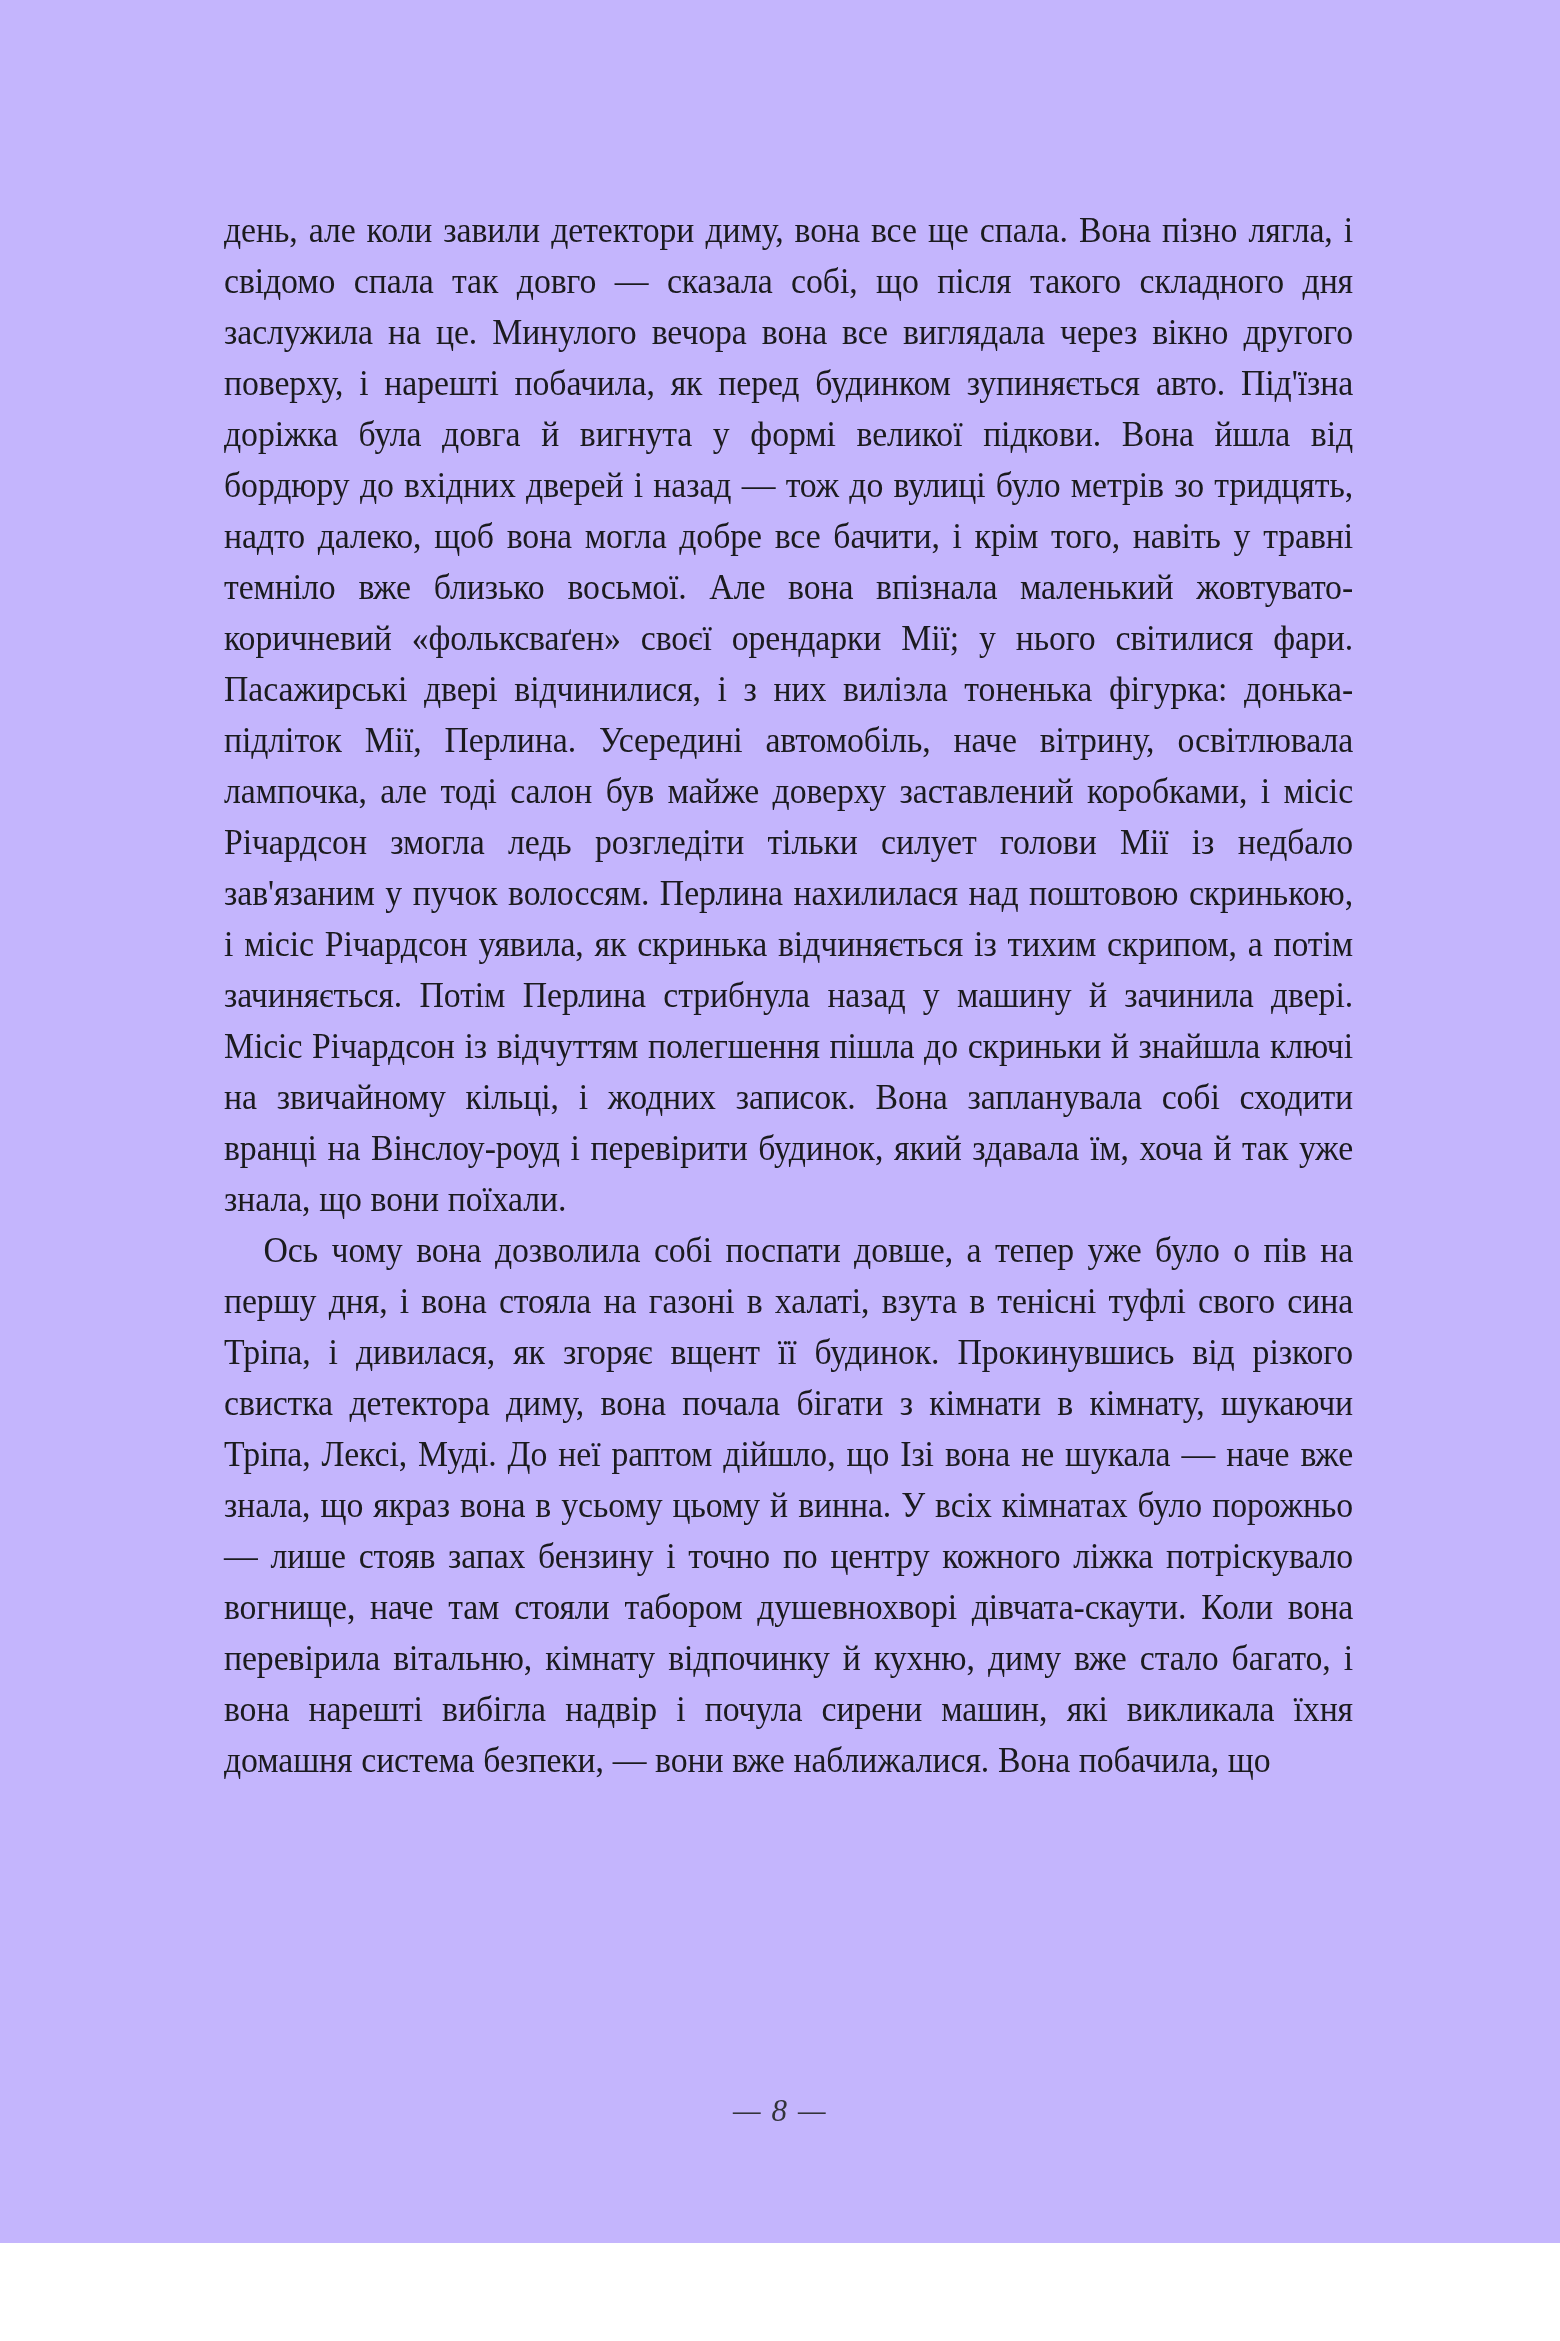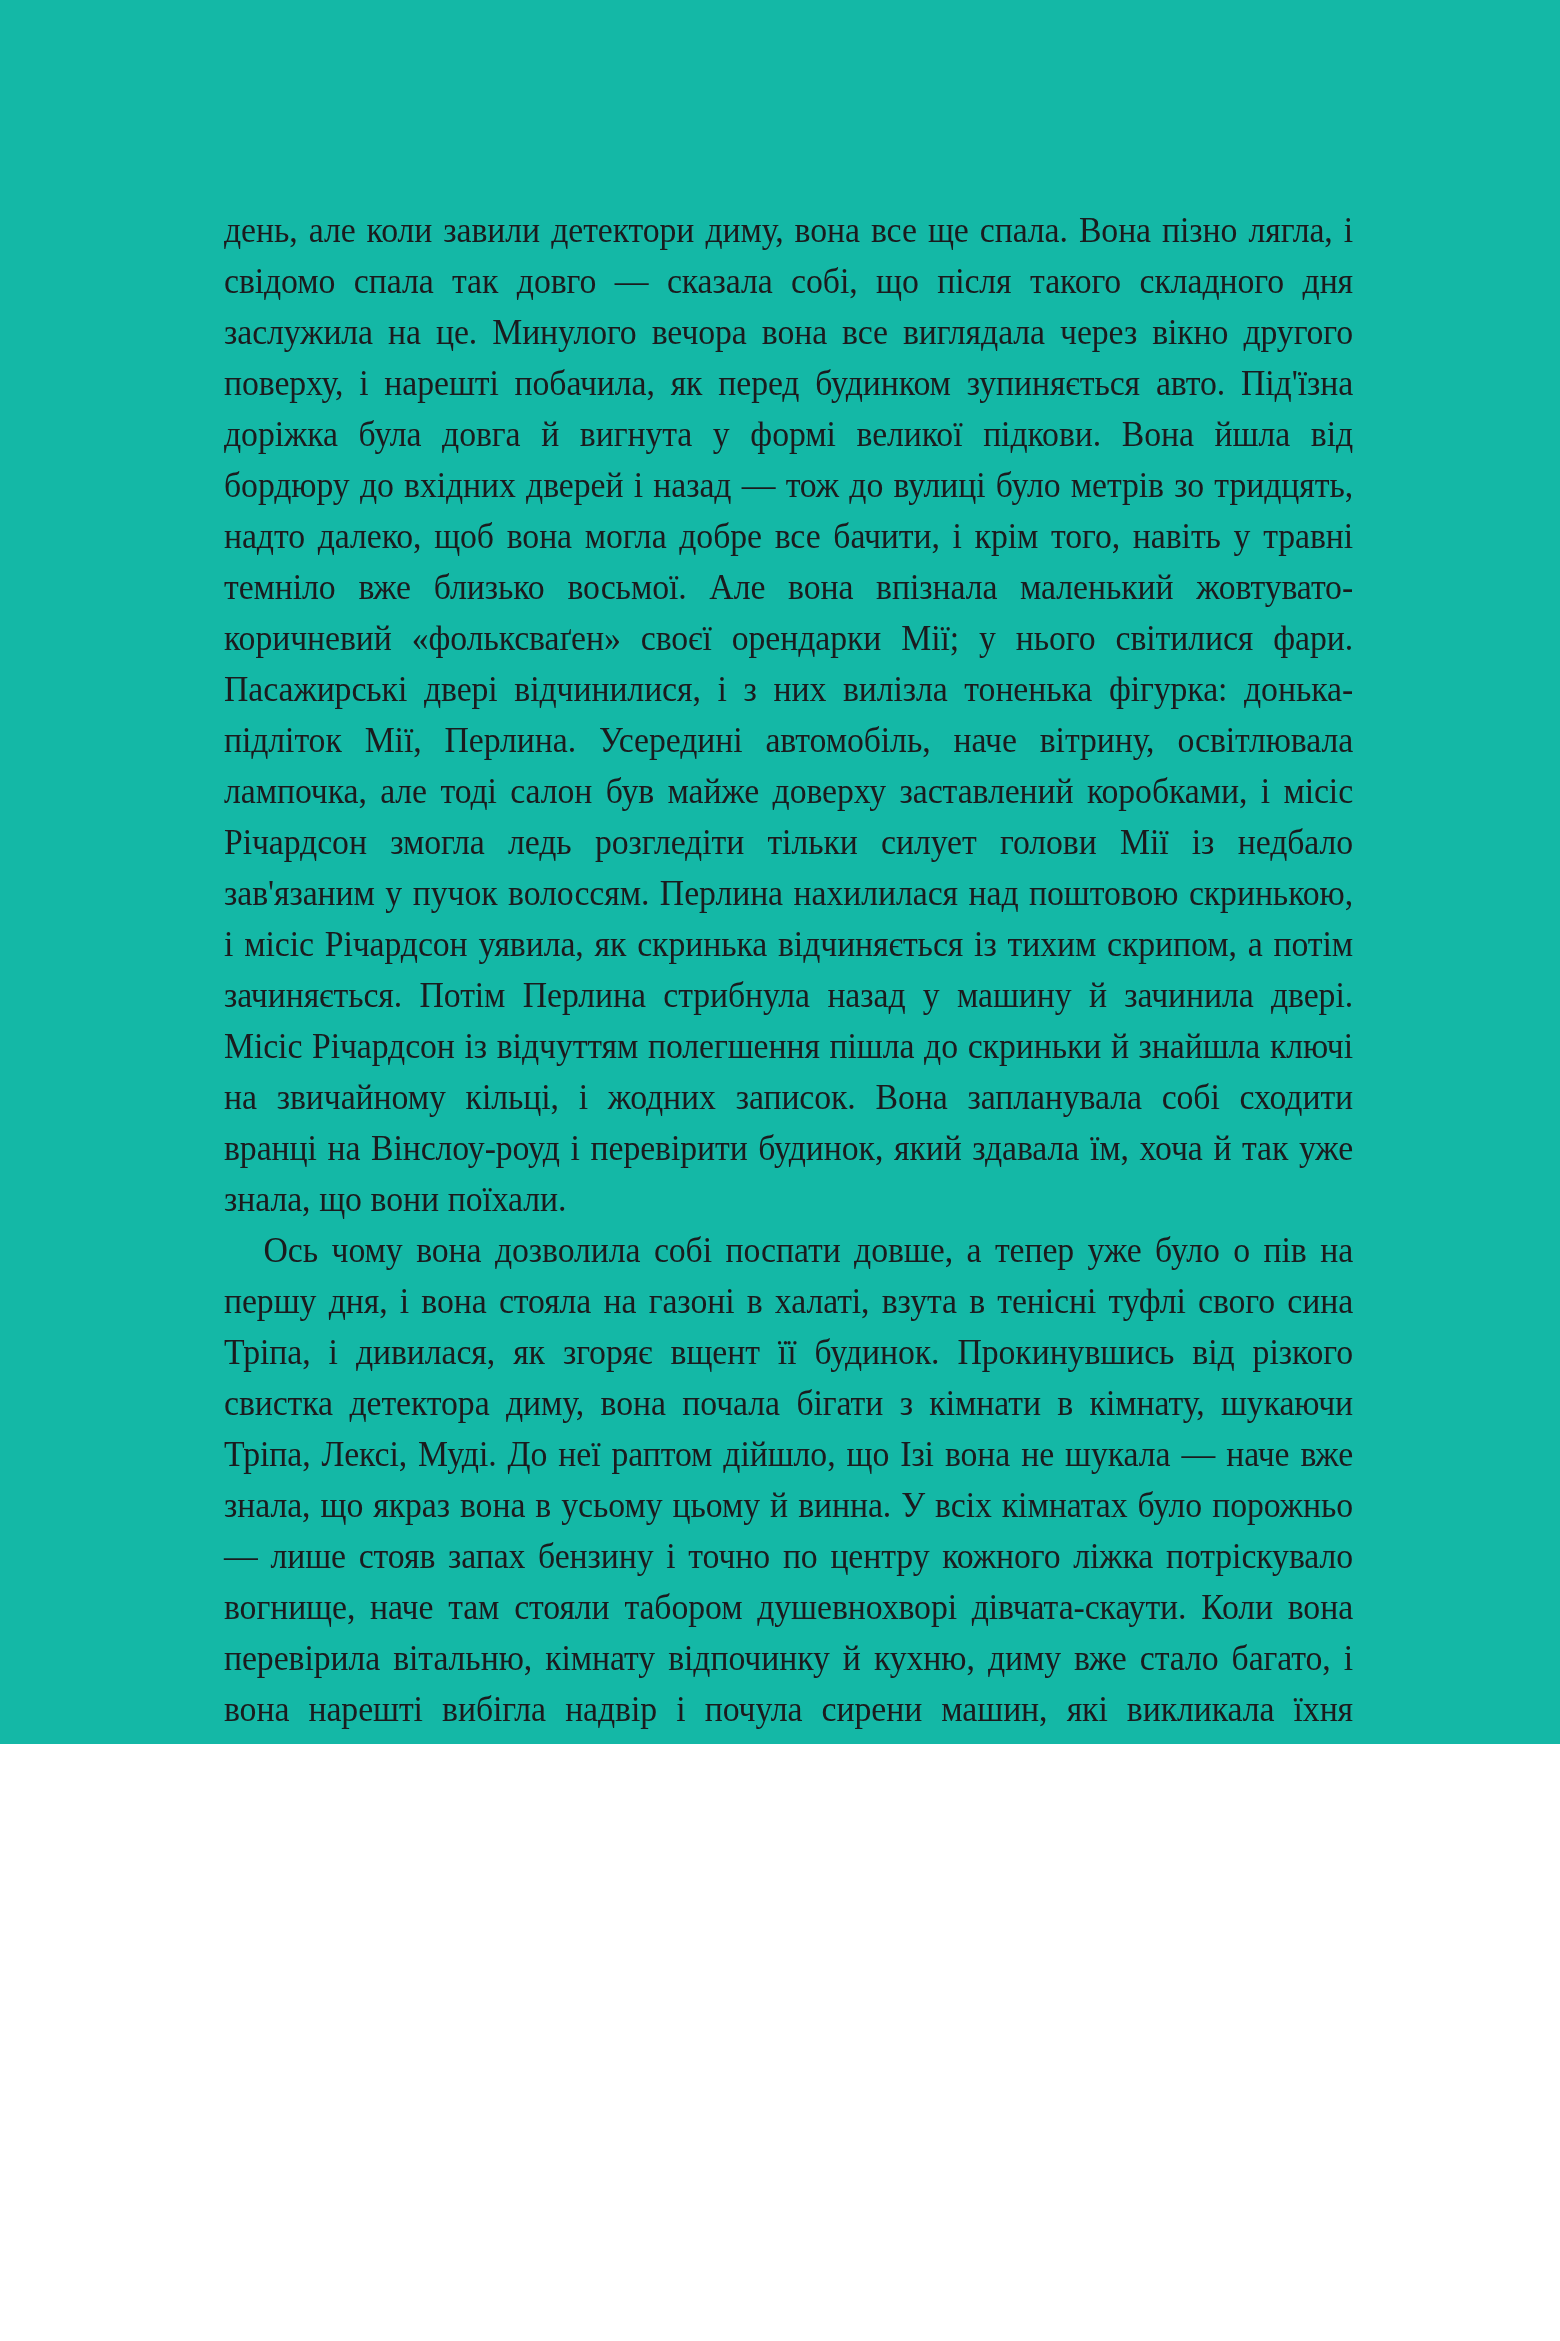--- a/index.html
+++ b/index.html
@@ -4,22 +4,22 @@
 <style>
   html, body {
     margin: 0;
     padding: 0;
     background: #ffffff;
   }
 
   .page {
     position: relative;
     width: 1560px;
-    height: 1744px;
-    background: #14b8a6;
+    height: 2243px;
+    background: #c4b5fd;
     overflow: hidden;
     box-sizing: border-box;
   }
 
   .text-block {
     position: absolute;
     left: 224px;
     top: 205px;
     width: 1170px;
   }

